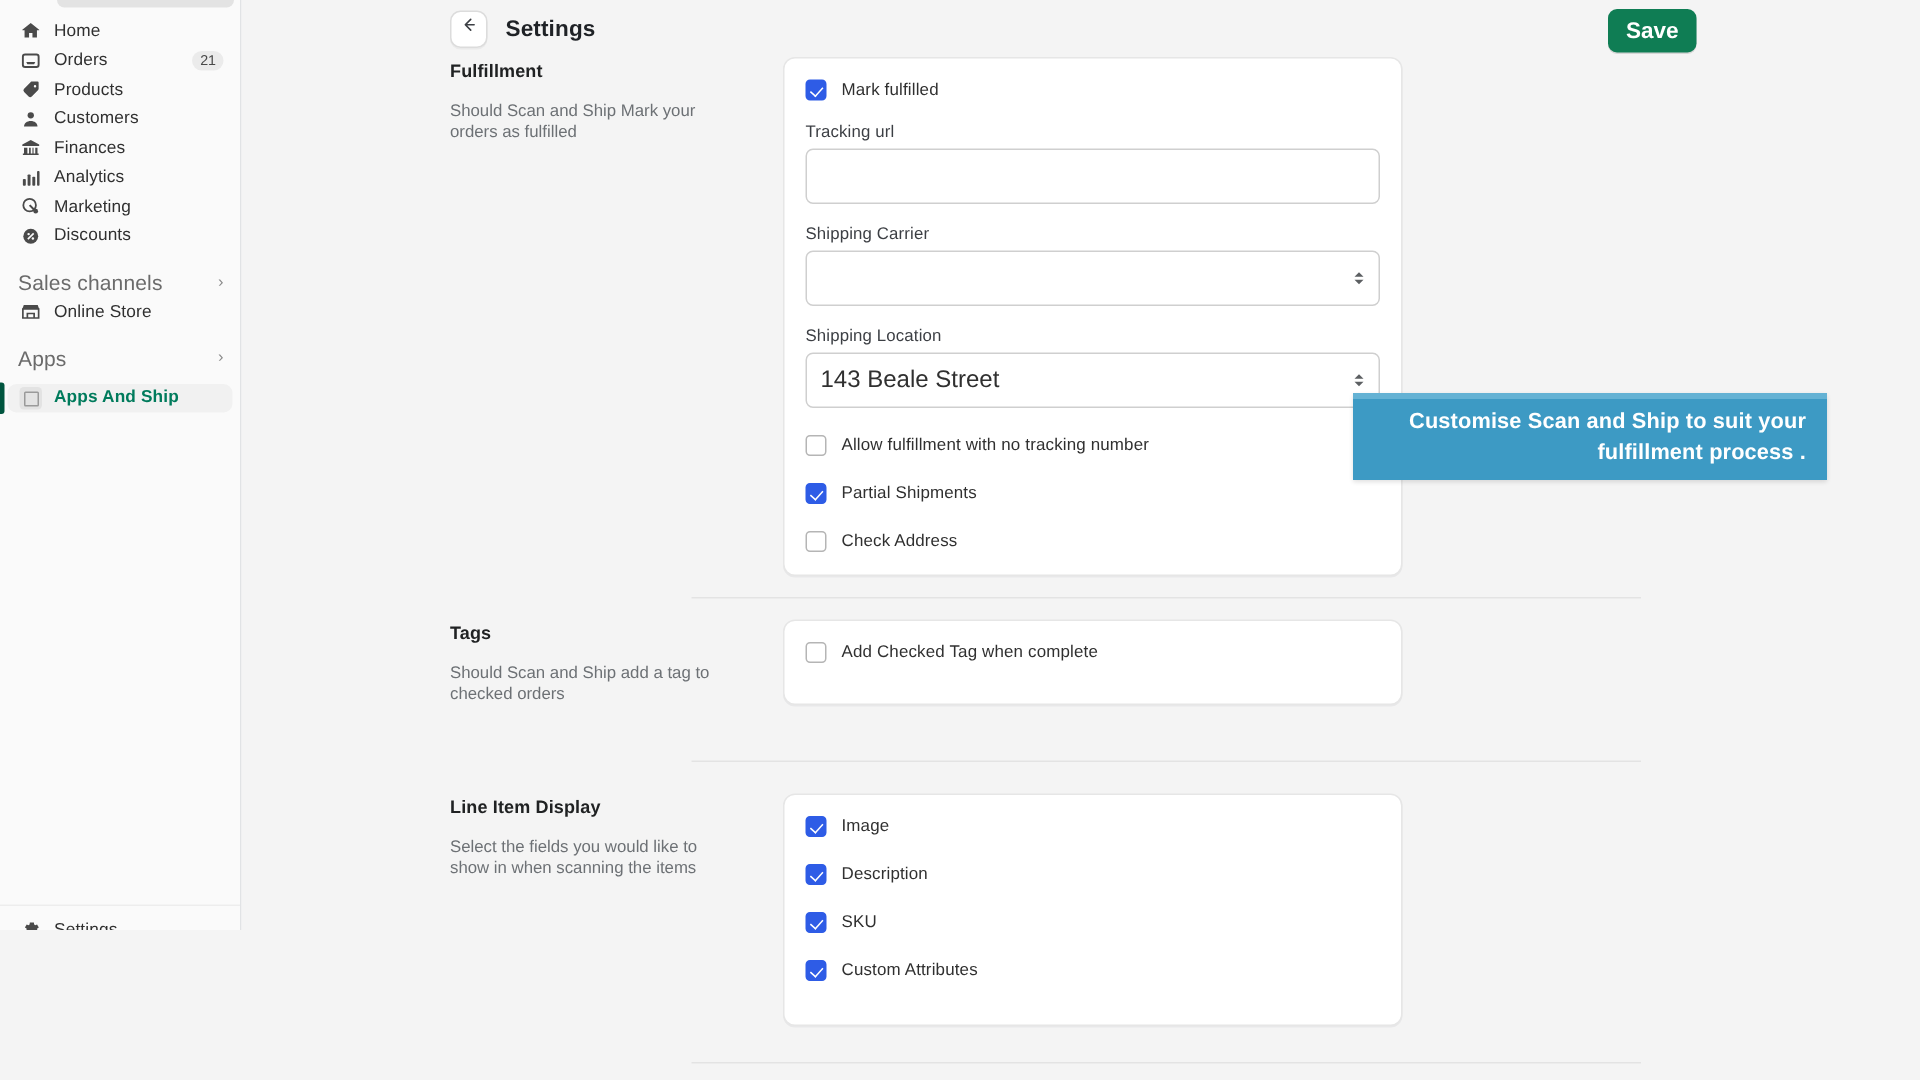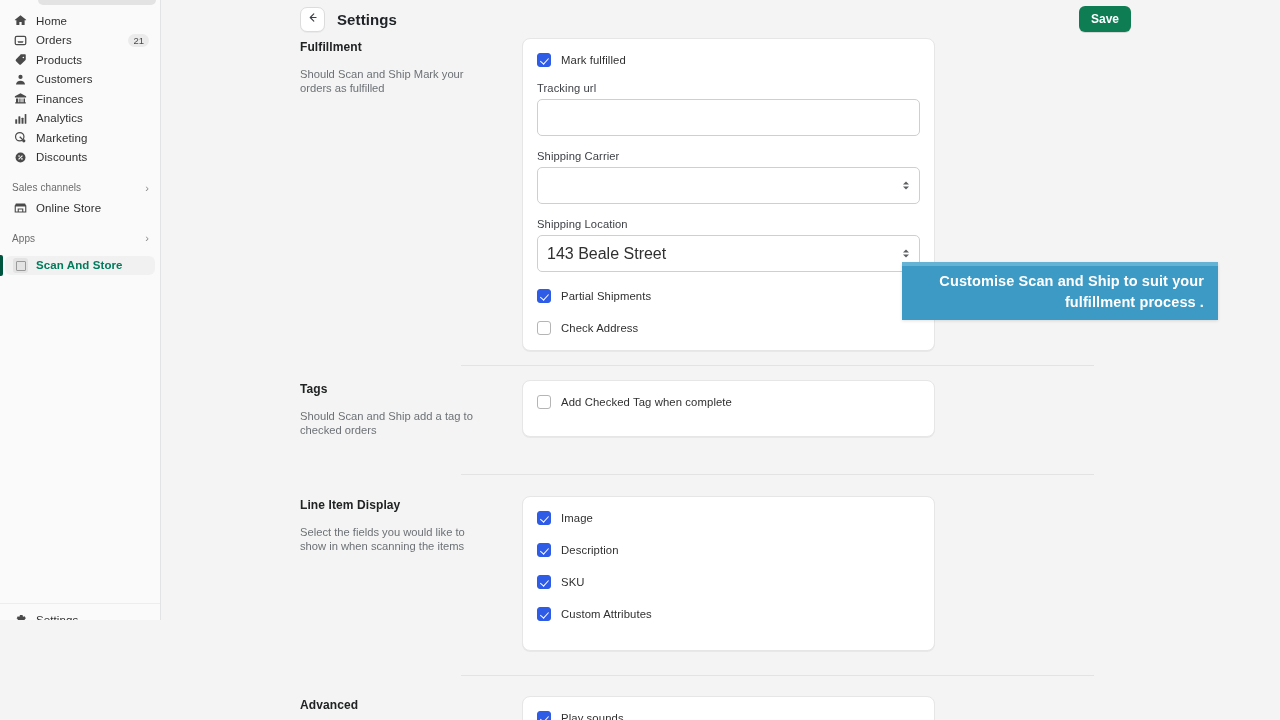--- a/index.html
+++ b/index.html
@@ -53,21 +53,21 @@
     background: #ebebeb; color: #4a4a4a;
     font-size: 9.5px; line-height: 13px;
     border-radius: 7px; padding: 0 5px;
     min-width: 18px; text-align: center;
   }
   .sb-section {
     display: flex; align-items: center;
     height: 20px; margin: 0 5px;
     padding: 0 6px 0 7px; cursor: pointer;
   }
-  .sb-section .sb-label { color: #6b6b6b; font-size: 10px; text-align: right; }
+  .sb-section .sb-label { color: #6b6b6b; font-size: 14px; text-align: right; }
   .sb-chev { margin-left: auto; color: #8a8a8a; font-size: 11px; line-height: 11px; }
   .sb-spacer-sm { height: 11px; }
   .sb-spacer-xs { height: 7px; }
   .sb-item.active {
     background: #f1f1f1;
   }
   .sb-item.active .sb-label { color: #007b5c; font-weight: 600; }
   .sb-item.active::before {
     content: ""; position: absolute;
     left: -5px; top: -1px; bottom: -1px; width: 3px;
@@ -106,21 +106,21 @@
     box-shadow: 0 1px 0 rgba(0,0,0,.04);
   }
   .backbtn svg { width: 13px; height: 13px; }
   .page-title {
     font-size: 15px; font-weight: 700; color: #1f2226;
     margin-left: 12px; letter-spacing: .1px;
   }
   .savebtn {
     position: absolute; right: 149px; top: 6px;
     background: #0f7d54; color: #fff;
-    font-size: 12px; font-weight: 600;
+    font-size: 15px; font-weight: 600;
     border: none; border-radius: 6px;
     padding: 6px 12px; cursor: pointer;
     box-shadow: 0 1px 0 rgba(0,0,0,.12);
   }
 
   .sections { padding: 0 0 0 139px; }
   .section {
     display: flex;
     padding: 0 16px 0 0;
     position: relative;
@@ -330,21 +330,21 @@
         <span class="sb-label">Apps</span>
         <span class="sb-chev">›</span>
       </div>
 
       <div class="sb-spacer-xs"></div>
 
       <div class="sb-item sb-row active">
         <span class="sb-ico">
           <span class="sb-appicon"></span>
         </span>
-        <span class="sb-label">Scan And Store</span>
+        <span class="sb-label">Apps And Ship</span>
       </div>
     </div>
 
     <div class="sb-bottom">
       <div class="sb-item sb-row">
         <span class="sb-ico">
           <svg viewBox="0 0 20 20" fill="#4a4a4a">
               <path d="M10 6.6A3.4 3.4 0 1010 13.4 3.4 3.4 0 0010 6.6zm7.2 4.9l-1.5-.9a5.8 5.8 0 000-1.2l1.5-.9-1.6-2.8-1.6.7a5.9 5.9 0 00-1-.6l-.2-1.8H9.2L9 5.8c-.4.1-.7.3-1 .6l-1.6-.7L4.8 8.5l1.5.9a5.8 5.8 0 000 1.2l-1.5.9 1.6 2.8 1.6-.7c.3.2.6.4 1 .6l.2 1.8h3.6l.2-1.8c.4-.2.7-.4 1-.6l1.6.7 1.6-2.8z"></path>
             </svg>
         </span>
@@ -403,20 +403,24 @@
             <div class="field-label">Shipping Location</div>
             <div class="ctl">
               <span>143 Beale Street</span>
               <span class="stepper">
                   <i class="up"></i>
                   <i class="dn"></i>
                 </span>
             </div>
           </div>
 
+          <div class="chk-row" style="margin-top:17px">
+            <span class="cb"></span>
+            <span class="chk-label">Allow fulfillment with no tracking number</span>
+          </div>
           <div class="chk-row" style="margin-top:16px">
             <span class="cb on"></span>
             <span class="chk-label">Partial Shipments</span>
           </div>
           <div class="chk-row" style="margin-top:16px">
             <span class="cb"></span>
             <span class="chk-label">Check Address</span>
           </div>
         </div>
       </div>

